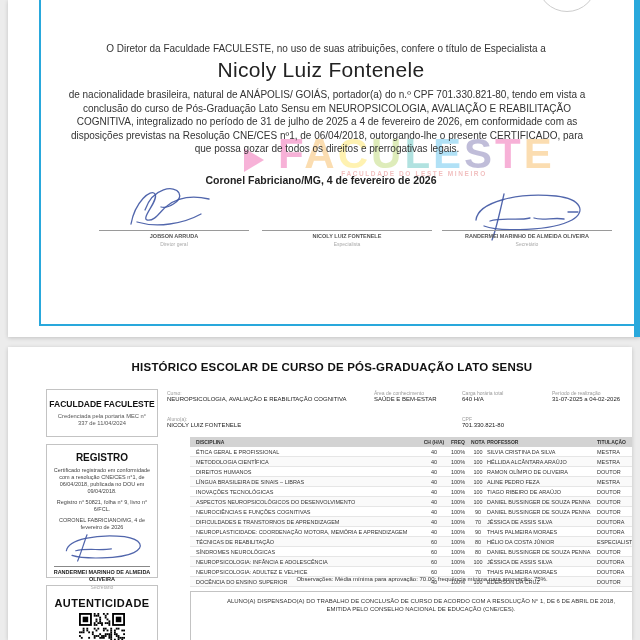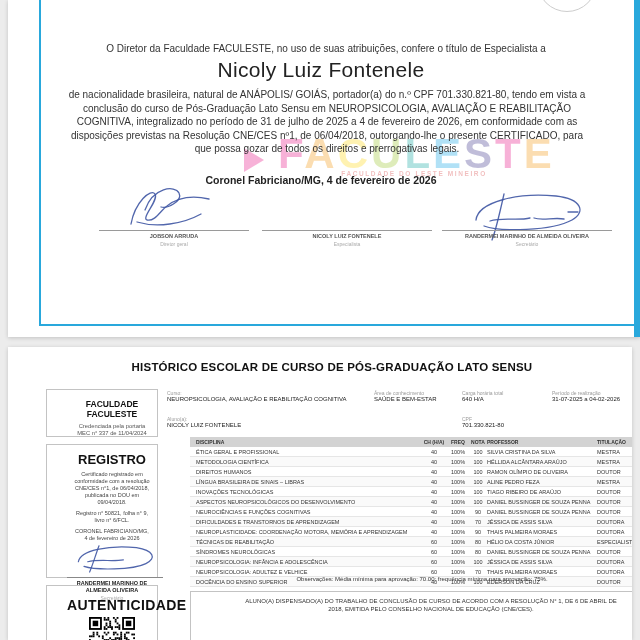--- a/index.html
+++ b/index.html
@@ -32,47 +32,47 @@
   .sig-block{top:188px;height:62px;}
   .sig-line{position:absolute;top:42px;left:0;right:0;border-top:1px solid #9a9a9a;}
   .sig-name{position:absolute;top:45px;left:0;right:0;text-align:center;font-size:5.5px;font-weight:bold;color:#555;}
   .sig-role{position:absolute;top:53px;left:0;right:0;text-align:center;font-size:5px;color:#aaa;}
   .sig-svg{position:absolute;}
   .stroke{fill:none;stroke:#3e55a3;stroke-width:1.3;stroke-linecap:round;opacity:.9;}
 
   
   #ts{left:8px;top:347px;width:624px;height:293px;overflow:hidden;}
   .ts-title{top:14px;left:0;right:0;text-align:center;font-size:11.5px;font-weight:bold;color:#111;letter-spacing:.2px;}
-  .box{border:1px solid #c3c3c3;box-sizing:border-box;text-align:center;padding-left:20px;}
+  .box{border:1px solid #c3c3c3;box-sizing:border-box;text-align:center;}
   .inst-box{left:14px;top:42px;width:112px;height:48px;}
   .inst-name{margin-top:9px;font-size:8.5px;font-weight:bold;color:#111;}
   .inst-sub{margin:4px 7px 0;font-size:5.8px;line-height:7px;color:#555;}
   .flabel{font-size:5px;color:#9b9b9b;}
   .fvalue{font-size:6px;color:#222;}
   .curso-v{width:198px;line-height:6.6px;}
   .table{left:158px;top:90px;width:464px;font-size:5.5px;color:#333;}
   .t-head,.t-row{display:grid;grid-template-columns:231px 26px 22px 18px 110px 57px;align-items:center;}
   .t-head{background:#d3d3d3;height:10px;font-weight:bold;font-size:5px;}
   .t-row{height:9px;border-bottom:1px solid #e6e6e6;}
   .t-row.alt{background:#fafafa;}
   .t-head span,.t-row span{white-space:nowrap;overflow:visible;}
   .c0{padding-left:6px;}
   .c1,.c2,.c3{text-align:center;}
   .obs{left:158px;top:229px;width:464px;text-align:center;font-size:6px;color:#333;}
   .foot-box{left:158px;top:244px;width:462px;height:62px;padding-top:5px;font-size:6px;line-height:8px;color:#333;}
   .foot-box div{margin:0 26px;}
   .reg-box{left:14px;top:97px;width:112px;height:134px;}
-  .reg-title{margin-top:7px;font-size:13px;font-weight:bold;color:#111;}
+  .reg-title{margin-top:7px;font-size:10px;font-weight:bold;color:#111;}
   .reg-p{margin:4px 6px 0;font-size:5.5px;line-height:7px;color:#444;}
   .reg-sig{margin-top:1px;height:30px;}
   .reg-line{width:96px;margin:0 auto;border-top:1px solid #888;}
   .reg-name{margin-top:2px;font-size:5.5px;font-weight:bold;line-height:6.5px;color:#222;}
   .reg-role{margin-top:2px;font-size:5px;color:#aaa;}
   .auth-box{left:14px;top:238px;width:112px;height:80px;}
-  .auth-title{margin-top:11px;font-size:14px;font-weight:bold;letter-spacing:.4px;color:#111;}
+  .auth-title{margin-top:11px;font-size:11px;font-weight:bold;letter-spacing:.4px;color:#111;}
   .qr{margin-top:4px;}
 </style>
 </head>
 <body>
 
 <div id="cert" class="page">
   <div class="abs seal-arc"></div>
 
   <div class="abs watermark">
     <div class="abs wm-tri"></div>

